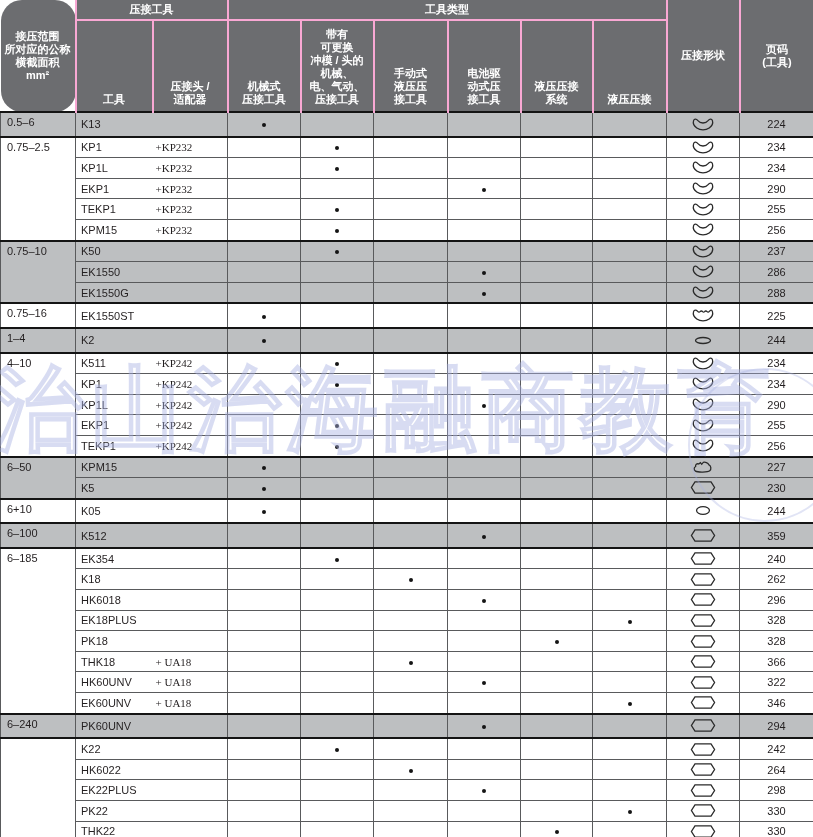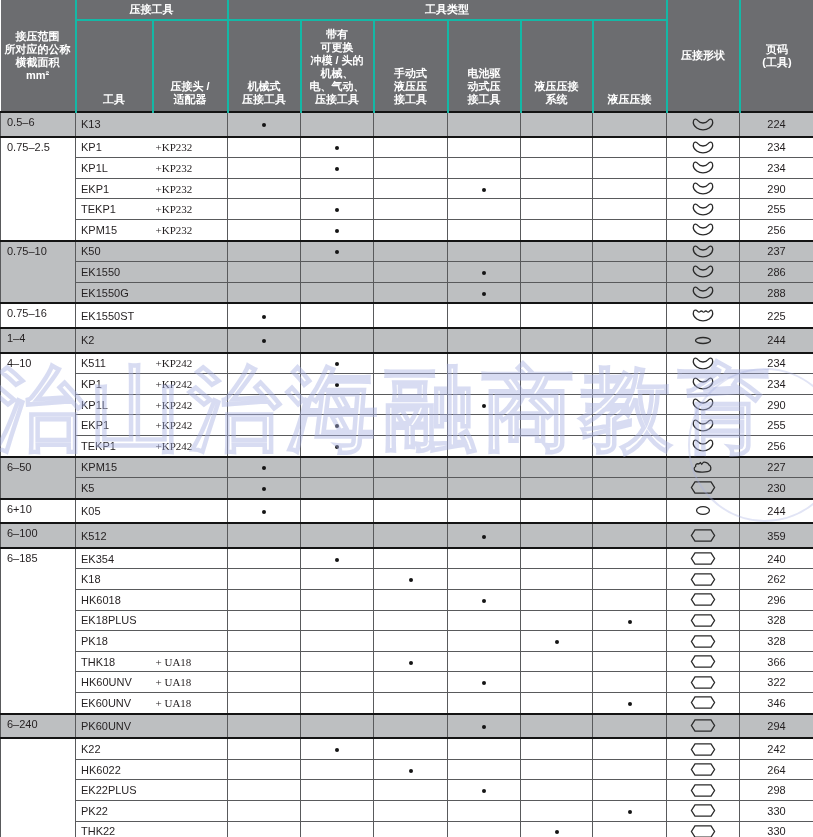--- a/index.html
+++ b/index.html
@@ -2,25 +2,25 @@
 <html><head>
 <meta charset="utf-8">
 <style>
   html,body{margin:0;padding:0;background:#fff;}
   #stage{position:relative;width:813px;height:837px;overflow:hidden;
          font-family:"Liberation Sans","DejaVu Sans",sans-serif;color:#231f20;}
   table{border-collapse:collapse;table-layout:fixed;width:813px;}
   
   thead th{background:#6c6d70;color:#fff;font-size:11px;font-weight:bold;
            white-space:pre-line;line-height:13px;text-align:center;
-           vertical-align:bottom;padding:0 1px 5px 1px;border:2px solid #14b8a6;}
+           vertical-align:bottom;padding:0 1px 5px 1px;border:2px solid #f9a8d4;}
   thead tr.hA th{vertical-align:middle;padding:1px;}
   thead th{border-bottom-width:2px;}
   thead tr.hA th{border-top:none;}
-  th.first{border-left:none;}
+  th.first{border-left:none;border-radius:21px;}
   th.last{border-right:none;text-align:center;}
   thead tr.hB th{border-bottom:none;}
   th.deep{border-bottom:none;}
   
   tbody td{border:1px solid #595a5c;font-size:11px;padding:0;height:19.6px;
            overflow:hidden;vertical-align:middle;background:#fff;}
   tbody tr.g td{background:#bdbfc1;}
   tbody tr.s td{border-top:2px solid #141414;}
   tbody tr:last-child td{border-bottom:2px solid #141414;}
   td.sec{vertical-align:top;padding:3px 2px 0 6px;font-size:11px;line-height:13px;}

